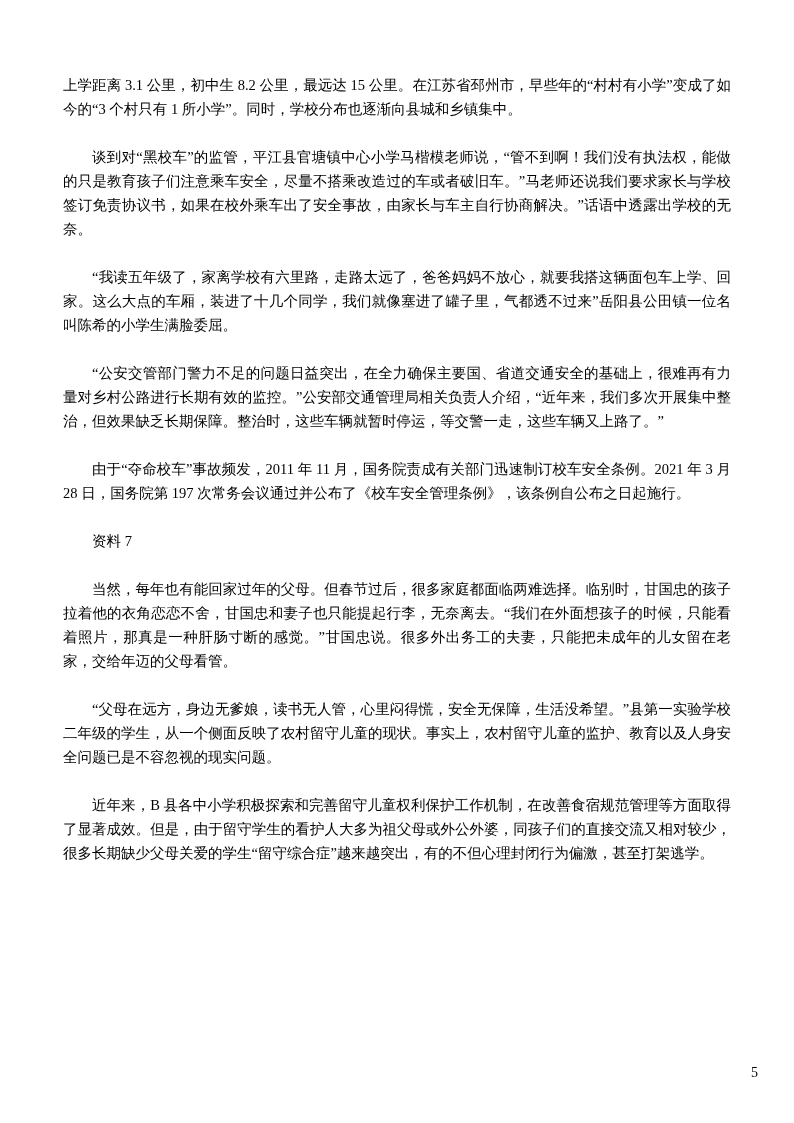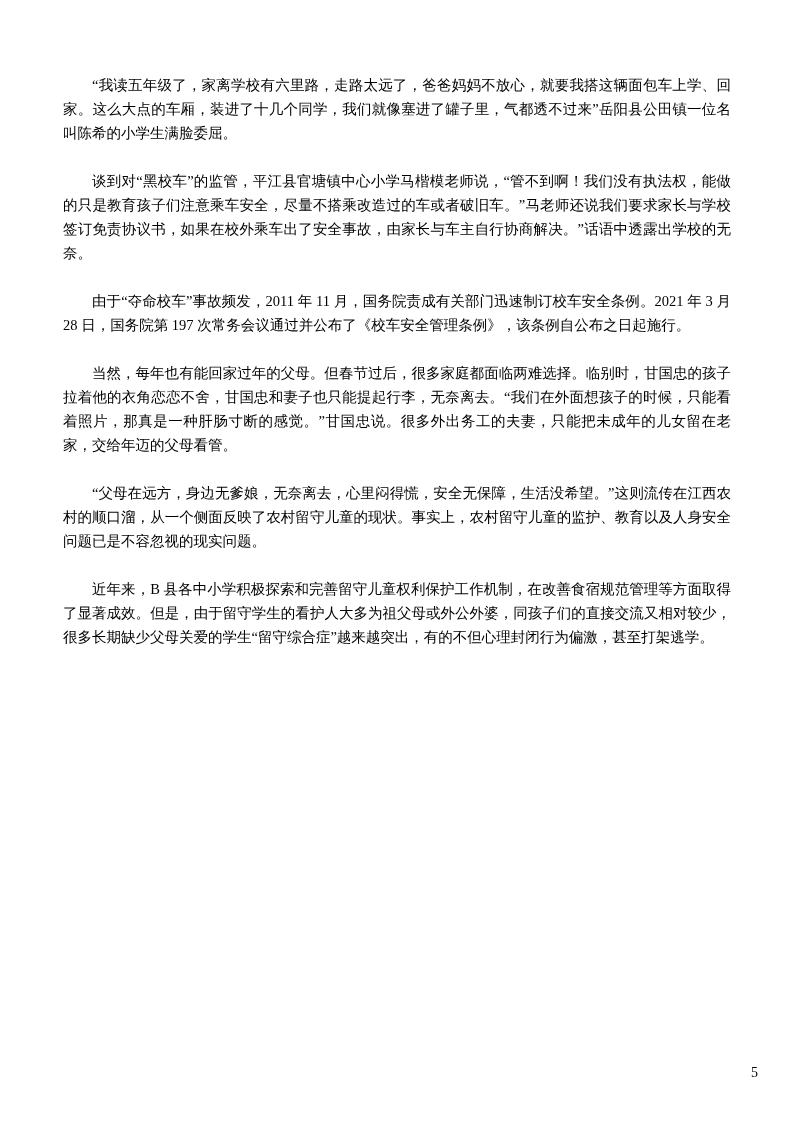--- a/index.html
+++ b/index.html
@@ -38,21 +38,24 @@
     bottom: 42px;
     font-size: 14px;
     color: #000000;
   }
 </style>
 </head>
 <body>
 
 <div class="page">
   <div class="content">
+    <p class="para">上学距离 3.1 公里，初中生 8.2 公里，最远达 15 公里。在江苏省邳州市，早些年的“村村有小学”变成了如今的“3 个村只有 1 所小学”。同时，学校分布也逐渐向县城和乡镇集中。</p>
+    <p class="para indent">谈到对“黑校车”的监管，平江县官塘镇中心小学马楷模老师说，“管不到啊！我们没有执法权，能做的只是教育孩子们注意乘车安全，尽量不搭乘改造过的车或者破旧车。”马老师还说我们要求家长与学校签订免责协议书，如果在校外乘车出了安全事故，由家长与车主自行协商解决。”话语中透露出学校的无奈。</p>
     <p class="para indent">“我读五年级了，家离学校有六里路，走路太远了，爸爸妈妈不放心，就要我搭这辆面包车上学、回家。这么大点的车厢，装进了十几个同学，我们就像塞进了罐子里，气都透不过来”岳阳县公田镇一位名叫陈希的小学生满脸委屈。</p>
-    <p class="para indent">谈到对“黑校车”的监管，平江县官塘镇中心小学马楷模老师说，“管不到啊！我们没有执法权，能做的只是教育孩子们注意乘车安全，尽量不搭乘改造过的车或者破旧车。”马老师还说我们要求家长与学校签订免责协议书，如果在校外乘车出了安全事故，由家长与车主自行协商解决。”话语中透露出学校的无奈。</p>
+    <p class="para indent">“公安交管部门警力不足的问题日益突出，在全力确保主要国、省道交通安全的基础上，很难再有力量对乡村公路进行长期有效的监控。”公安部交通管理局相关负责人介绍，“近年来，我们多次开展集中整治，但效果缺乏长期保障。整治时，这些车辆就暂时停运，等交警一走，这些车辆又上路了。”</p>
     <p class="para indent">由于“夺命校车”事故频发，2011 年 11 月，国务院责成有关部门迅速制订校车安全条例。2021 年 3 月 28 日，国务院第 197 次常务会议通过并公布了《校车安全管理条例》，该条例自公布之日起施行。</p>
+    <p class="para indent">资料 7</p>
     <p class="para indent">当然，每年也有能回家过年的父母。但春节过后，很多家庭都面临两难选择。临别时，甘国忠的孩子拉着他的衣角恋恋不舍，甘国忠和妻子也只能提起行李，无奈离去。“我们在外面想孩子的时候，只能看着照片，那真是一种肝肠寸断的感觉。”甘国忠说。很多外出务工的夫妻，只能把未成年的儿女留在老家，交给年迈的父母看管。</p>
-    <p class="para indent">“父母在远方，身边无爹娘，无奈离去，心里闷得慌，安全无保障，生活没希望。”这则流传在江西农村的顺口溜，从一个侧面反映了农村留守儿童的现状。事实上，农村留守儿童的监护、教育以及人身安全问题已是不容忽视的现实问题。</p>
+    <p class="para indent">“父母在远方，身边无爹娘，读书无人管，心里闷得慌，安全无保障，生活没希望。”县第一实验学校二年级的学生，从一个侧面反映了农村留守儿童的现状。事实上，农村留守儿童的监护、教育以及人身安全问题已是不容忽视的现实问题。</p>
     <p class="para indent">近年来，B 县各中小学积极探索和完善留守儿童权利保护工作机制，在改善食宿规范管理等方面取得了显著成效。但是，由于留守学生的看护人大多为祖父母或外公外婆，同孩子们的直接交流又相对较少，很多长期缺少父母关爱的学生“留守综合症”越来越突出，有的不但心理封闭行为偏激，甚至打架逃学。</p>
   </div>
   <div class="page-number">5</div>
 </div>
 
 </body></html>

